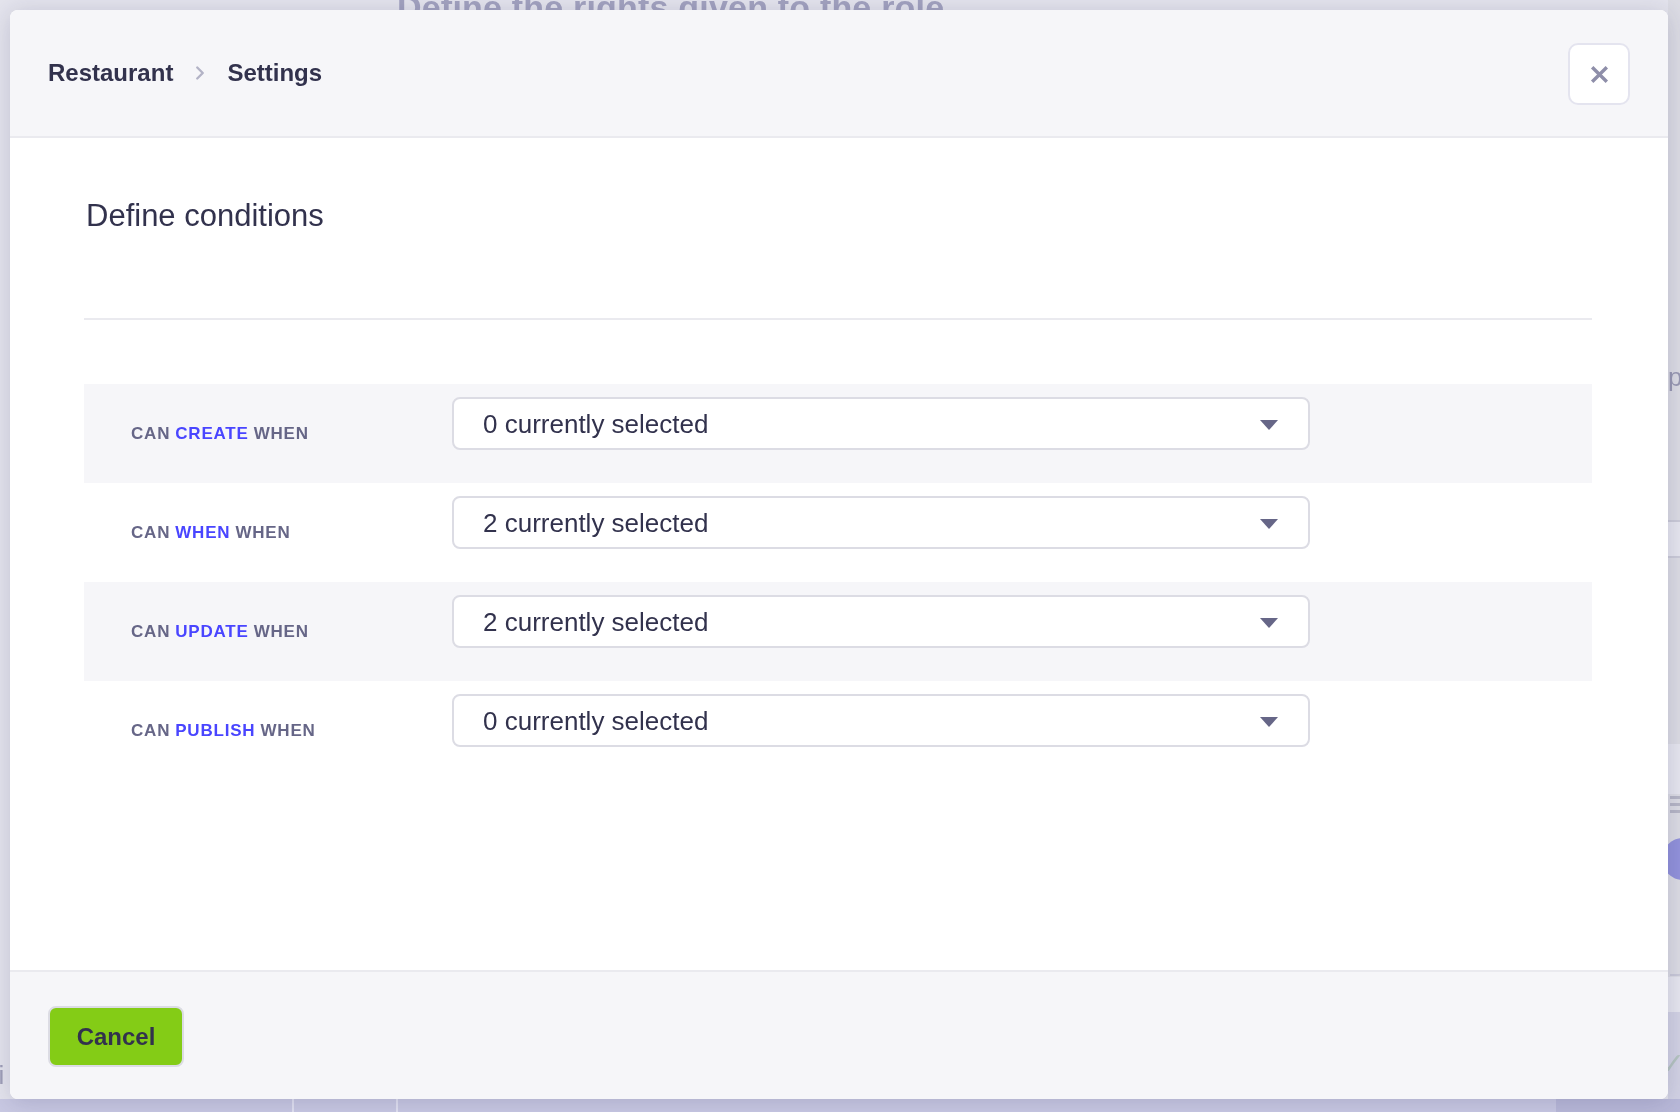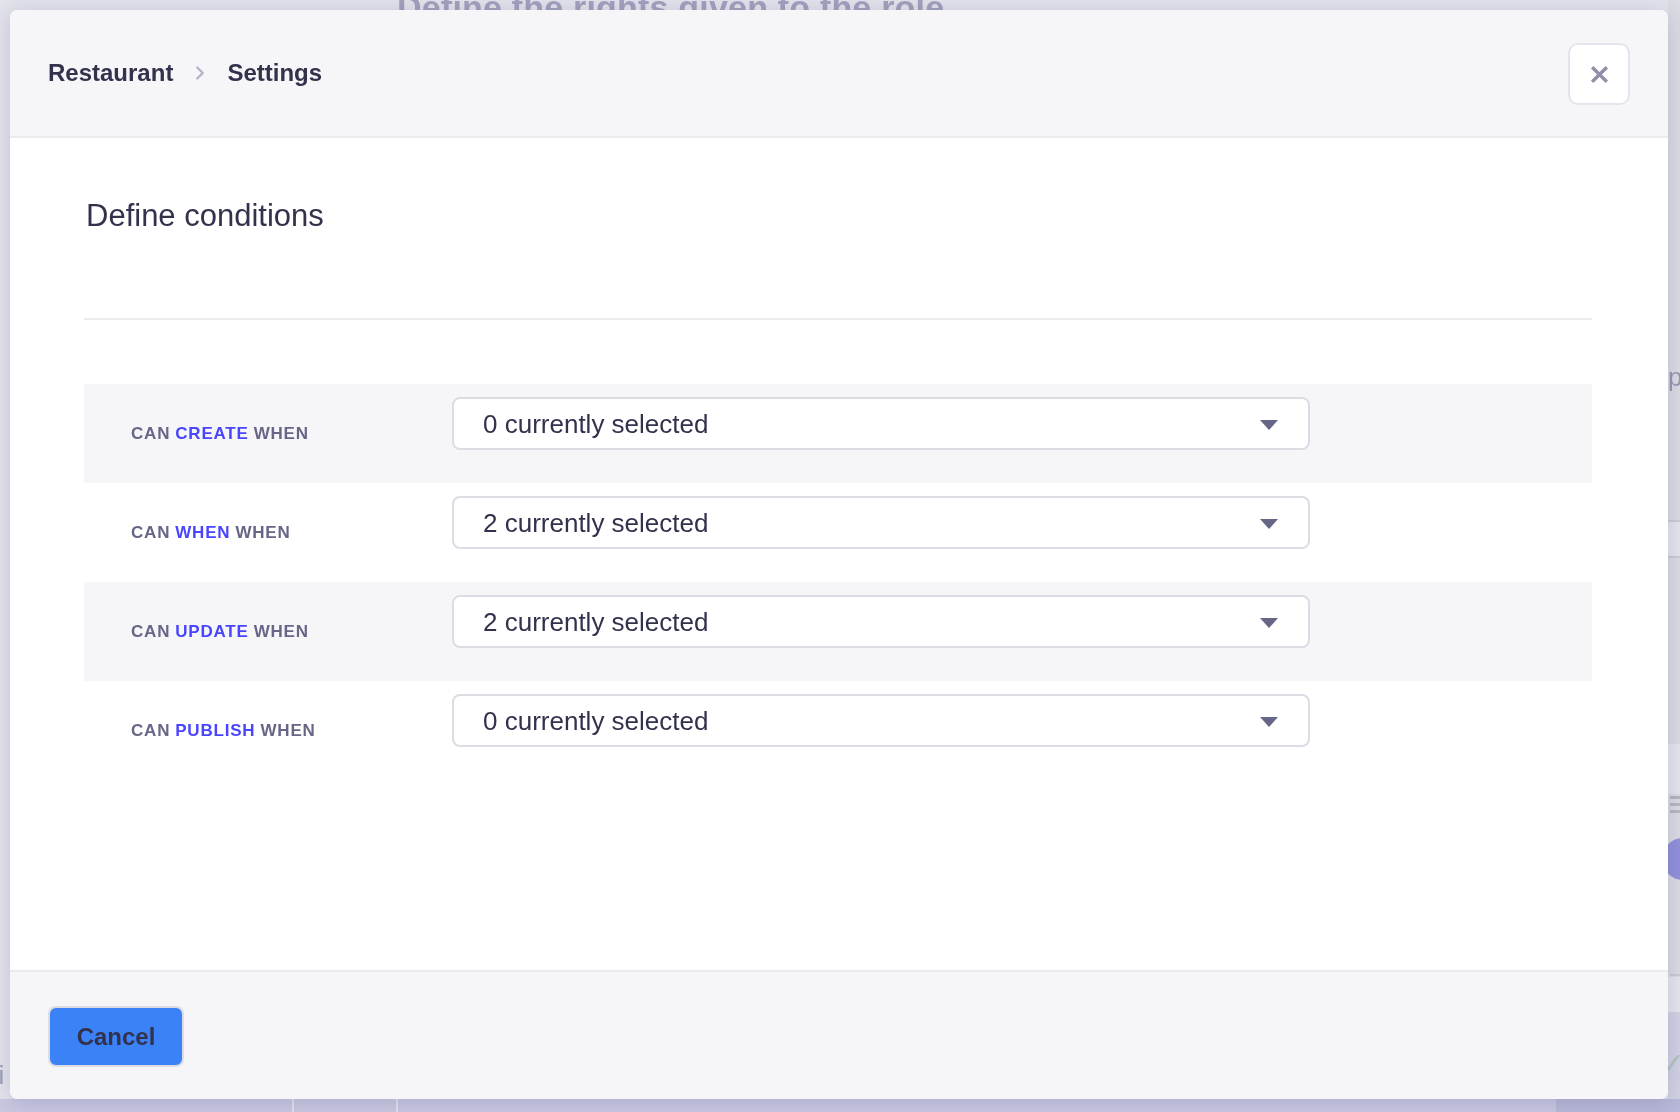--- a/index.html
+++ b/index.html
@@ -101,21 +101,21 @@
     position: absolute; bottom: 0; left: 0; right: 0; height: 129px;
     background: #f6f6f9; border-top: 2px solid #eaeaef;
     border-radius: 0 0 8px 8px;
   }
   .btn {
     position: absolute; display: flex; align-items: center; justify-content: center;
     font-size: 24px; font-weight: bold; border-radius: 8px; cursor: pointer;
   }
   .btn-cancel {
     left: 38px; top: 34px; width: 136px; height: 61px;
-    background: #3b82f6; border: 2px solid #dcdce4; color: #32324d;
+    background: #84cc16; border: 2px solid #dcdce4; color: #32324d;
   }
   .btn-apply {
     right: 38px; top: 33px; width: 136px; height: 63px;
     background: #4945ff; border: none; color: #ffffff;
   }
 </style>
 </head>
 <body>
 
 <div class="backdrop">

